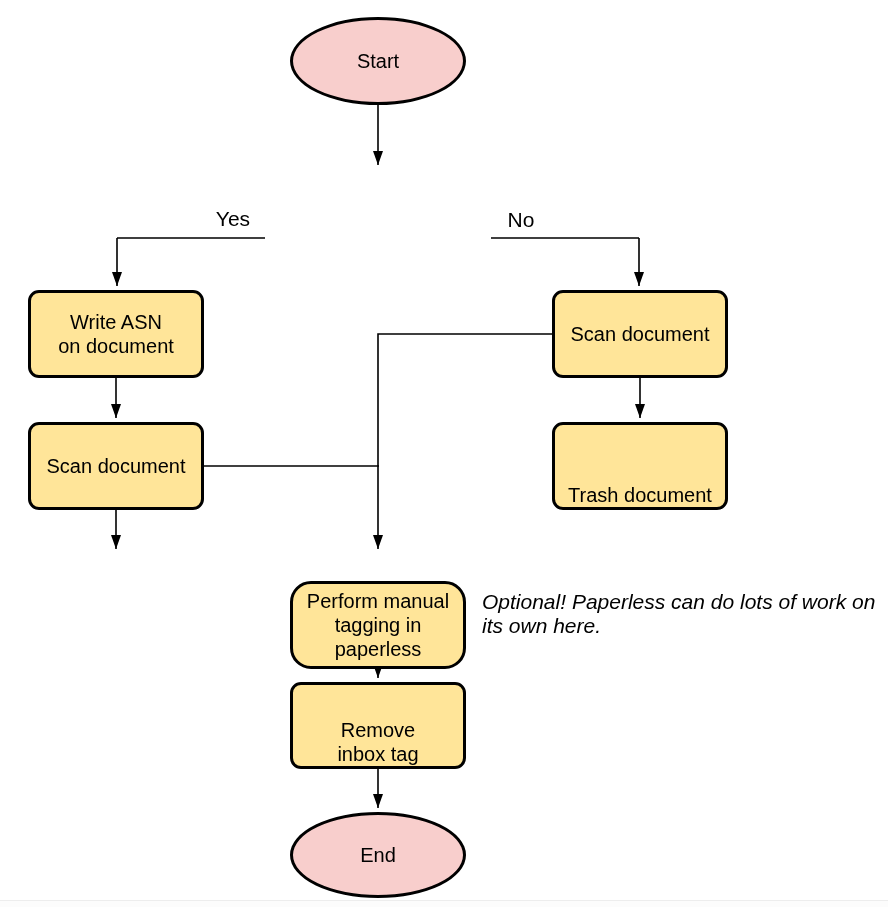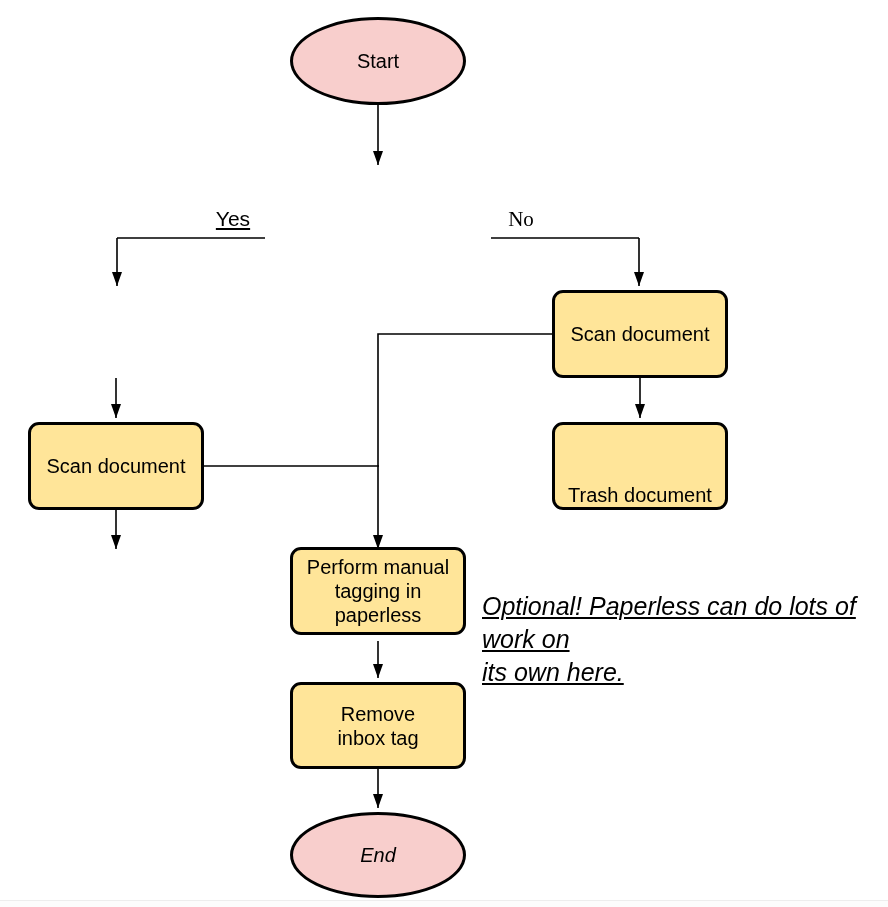--- a/index.html
+++ b/index.html
@@ -47,25 +47,24 @@
   }
   .decision > .label { position: relative; z-index: 1; }
   .edge-label {
     position: absolute;
     font-size: 21px;
     line-height: 25px;
     text-align: center;
   }
   .annotation {
     position: absolute;
-    font-size: 25px;
+    font-size: 21px;
     font-style: italic;
-    line-height: 33px;
+    line-height: 24px;
     white-space: pre-line;
-    text-decoration: underline;
   }
   .bottom-divider {
     position: absolute;
     left: 0; top: 900px;
     width: 888px; height: 1px;
     background: #EDEDED;
   }
   .below-divider {
     position: absolute;
     left: 0; top: 901px;
@@ -94,52 +93,56 @@
     <path d="M204,466 H379" stroke="#000" stroke-width="1.6" fill="none"></path>
     <path d="M378,641 V678" stroke="#000" stroke-width="1.6" fill="none" marker-end="url(#arrow)"></path>
     <path d="M378,769 V808" stroke="#000" stroke-width="1.6" fill="none" marker-end="url(#arrow)"></path>
   </svg>
 
   <div class="node terminator" style="left:290px; top:17px; width:176px; height:88px;">
     <span class="label">Start</span>
   </div>
 
 
+  <div class="node process" style="left:28px; top:290px; width:176px; height:88px;">
+    <span class="label">Write ASN
+on document</span>
+  </div>
 
   <div class="node process" style="left:28px; top:422px; width:176px; height:88px;">
     <span class="label">Scan document</span>
   </div>
 
 
   <div class="node process" style="left:552px; top:290px; width:176px; height:88px;">
     <span class="label">Scan document</span>
   </div>
 
   <div class="node process" style="left:552px; top:422px; width:176px; height:88px;align-items:flex-end;">
     <span class="label">Trash document</span>
   </div>
 
-  <div class="node process" style="left:290px; top:547px; width:176px; height:88px;">
+  <div class="node process" style="left:290px; top:581px; width:176px; height:88px;border-radius:21px;">
     <span class="label">Perform manual
 tagging in
 paperless</span>
   </div>
 
-  <div class="node process" style="left:290px; top:682px; width:176px; height:87px;">
+  <div class="node process" style="left:290px; top:682px; width:176px; height:87px;align-items:flex-end;">
     <span class="label">Remove
 inbox tag</span>
   </div>
 
-  <div class="node terminator" style="left:290px; top:812px; width:176px; height:86px;font-style:italic;">
+  <div class="node terminator" style="left:290px; top:812px; width:176px; height:86px;">
     <span class="label">End</span>
   </div>
 
-  <div class="edge-label" style="left:203px; top:206px; width:60px;text-decoration:underline;">Yes</div>
+  <div class="edge-label" style="left:203px; top:206px; width:60px;">Yes</div>
 
-  <div class="edge-label" style="left:491px; top:207px; width:60px;font-family:Liberation Serif, serif;">No</div>
+  <div class="edge-label" style="left:491px; top:207px; width:60px;">No</div>
 
   <div class="annotation" style="left:482px; top:590px; width:402px;">Optional! Paperless can do lots of work on
 its own here.</div>
 
   <div class="bottom-divider"></div>
   <div class="below-divider"></div>
 
 </div>
 
 </body></html>

